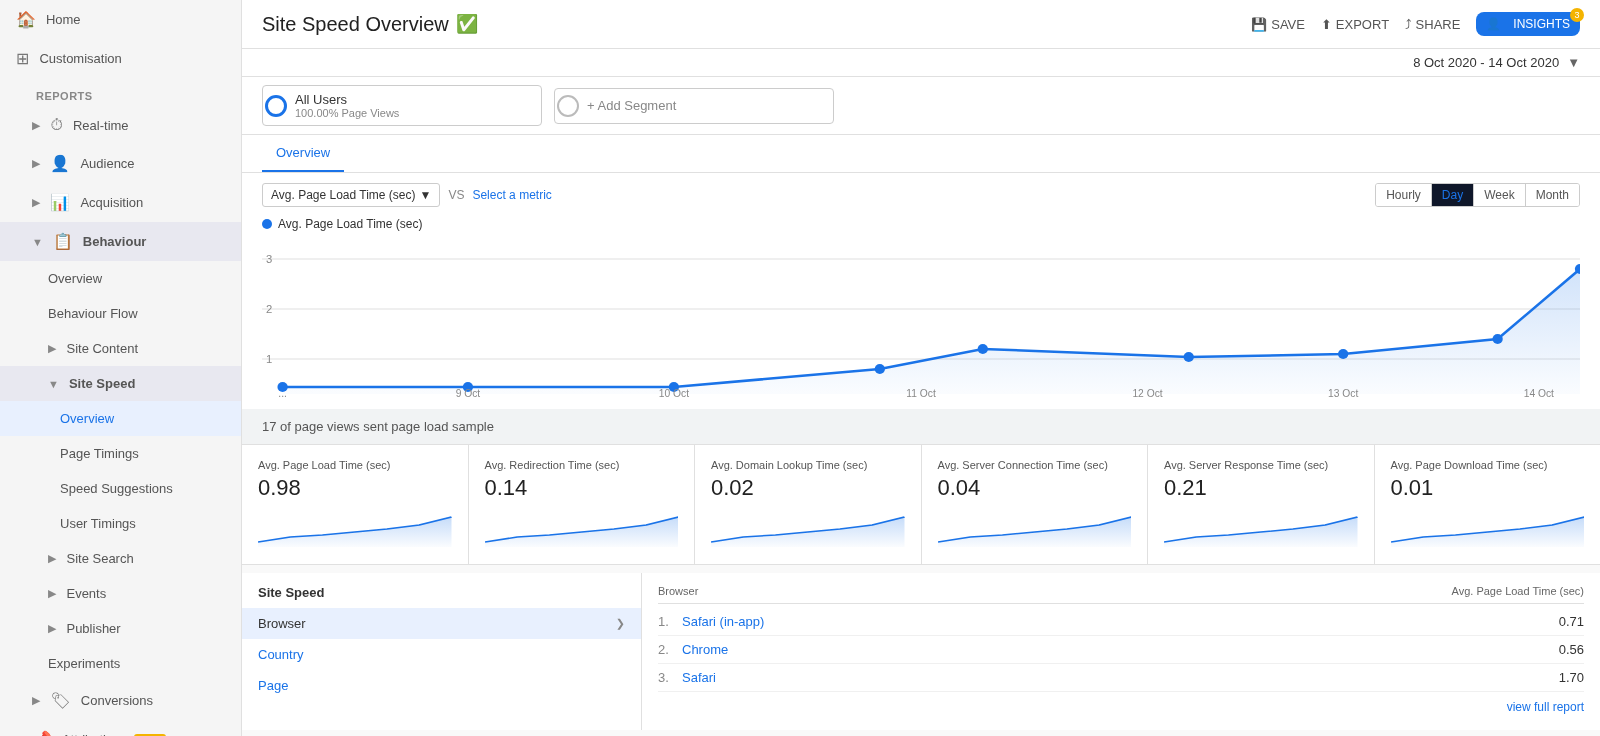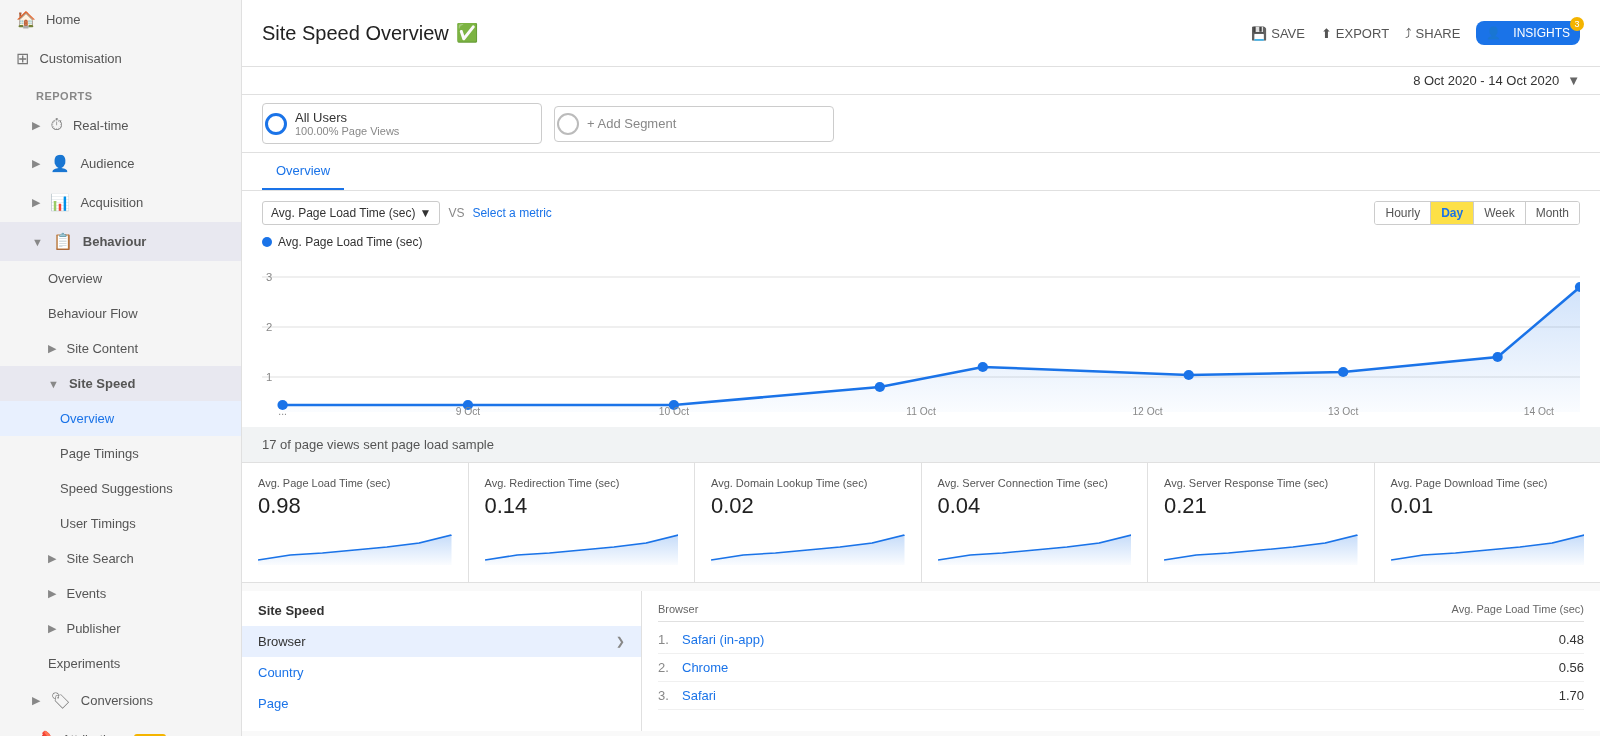--- a/index.html
+++ b/index.html
@@ -57,21 +57,21 @@
       display: flex;
       flex-direction: column;
       overflow: hidden;
     }
 
     
     .topbar {
       display: flex;
       align-items: center;
       justify-content: space-between;
-      padding: 21px 20px;
+      padding: 12px 20px;
       border-bottom: 1px solid #e0e0e0;
       background: #fff;
     }
     .topbar-title {
       display: flex;
       align-items: center;
       gap: 8px;
       font-size: 20px;
       font-weight: 400;
       color: #222;
@@ -233,21 +233,21 @@
     }
     .time-btn {
       padding: 4px 10px;
       font-size: 12px;
       cursor: pointer;
       background: #fff;
       color: #555;
       border-right: 1px solid #ccc;
     }
     .time-btn:last-child { border-right: none; }
-    .time-btn.active { background: #fde047; color: #1a73e8; font-weight: bold; }
+    .time-btn.active { background: #0f172a; color: #1a73e8; font-weight: normal; }
 
     
     .chart-area {
       background: #fff;
       padding: 0 20px 10px 20px;
       position: relative;
     }
     .chart-legend {
       display: flex;
       align-items: center;
@@ -697,33 +697,34 @@
         <div class="browser-table-header">
           <span>Browser</span>
           <span>Avg. Page Load Time (sec)</span>
         </div>
         <div id="browser-rows">
             <div class="browser-row">
     <div style="display:flex;align-items:center;">
       <span class="browser-row-num">1.</span>
       <span class="browser-row-name">Safari (in-app)</span>
     </div>
-    <span class="browser-row-value">0.48</span>
+    <span class="browser-row-value">0.71</span>
   </div>
             <div class="browser-row">
     <div style="display:flex;align-items:center;">
       <span class="browser-row-num">2.</span>
       <span class="browser-row-name">Chrome</span>
     </div>
     <span class="browser-row-value">0.56</span>
   </div>
             <div class="browser-row">
     <div style="display:flex;align-items:center;">
       <span class="browser-row-num">3.</span>
       <span class="browser-row-name">Safari</span>
     </div>
     <span class="browser-row-value">1.70</span>
   </div>
           </div>
+        <div class="view-full-report">view full report</div>
       </div>
     </div>
   </div>
 </div>
 
 </body></html>

